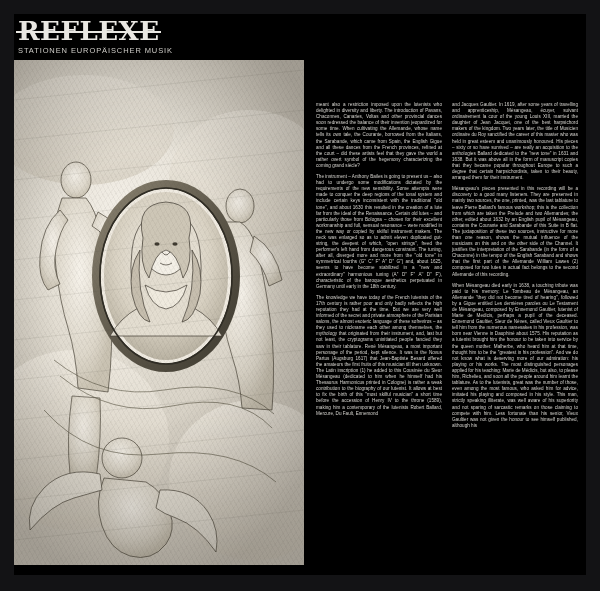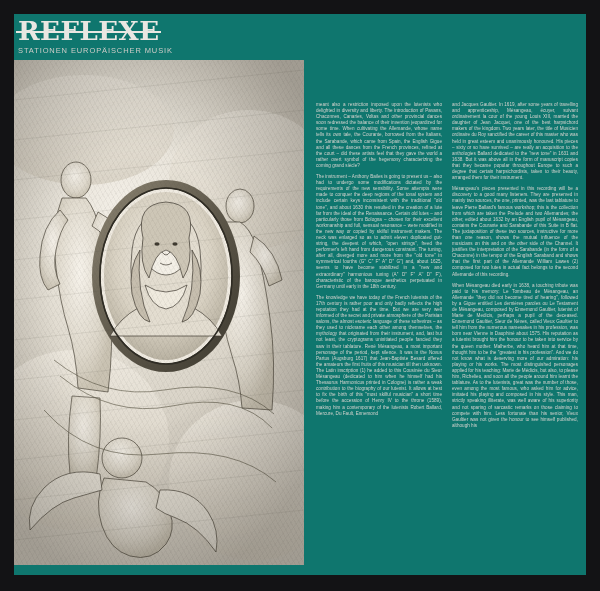--- a/index.html
+++ b/index.html
@@ -18,21 +18,21 @@
     width: 600px;
     height: 591px;
     background: #131315;
     box-sizing: border-box;
     padding: 14px 14px 16px 14px;
   }
   .inner {
     position: relative;
     width: 572px;
     height: 561px;
-    background: #0f766e;
+    background: #000000;
     display: flex;
     flex-direction: column;
   }
 
   
   .header {
     position: relative;
     height: 42px;
     flex: 0 0 auto;
     padding: 4px 0 0 4px;

